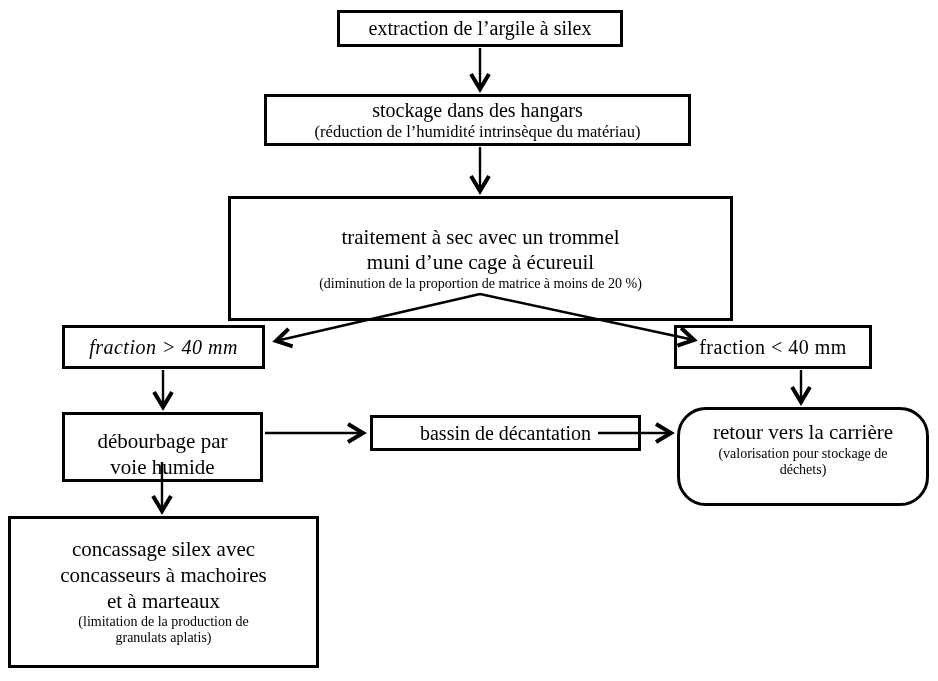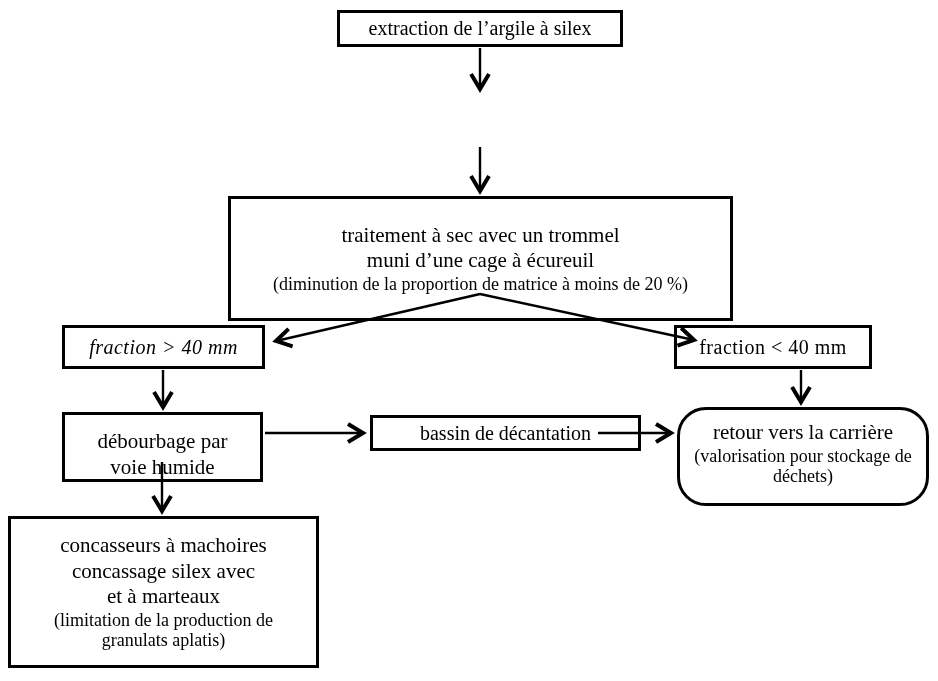--- a/index.html
+++ b/index.html
@@ -29,21 +29,21 @@
     background: #ffffff;
     display: flex;
     flex-direction: column;
     align-items: center;
     justify-content: center;
     text-align: center;
     z-index: 1;
     line-height: 1.22;
   }
   .title { font-size: 21px; }
-  .note  { font-size: 18px; line-height: 1.15; }
+  .note  { font-size: 14px; line-height: 1.15; }
 
   #n-extraction  { left: 337px; top: 10px;  width: 286px; height: 37px; }
   #n-extraction .title { font-size: 20px; }
 
   #n-stockage    { left: 264px; top: 94px;  width: 427px; height: 52px; }
   #n-stockage .title { font-size: 20px; }
   #n-stockage .note  { font-size: 16.5px; }
 
   #n-traitement  { left: 228px; top: 196px; width: 505px; height: 125px; }
 
@@ -81,20 +81,24 @@
     <line x1="801" y1="370" x2="801" y2="402" marker-end="url(#ah)"></line>
     <line x1="162" y1="462" x2="162" y2="511" marker-end="url(#ah)"></line>
     <line x1="265" y1="433" x2="363" y2="433" marker-end="url(#ah)"></line>
     <line x1="598" y1="433" x2="671" y2="433" marker-end="url(#ah)"></line>
   </svg>
 
   <div class="node" id="n-extraction">
     <div class="title">extraction de l’argile à silex</div>
   </div>
 
+  <div class="node" id="n-stockage">
+    <div class="title">stockage dans des hangars</div>
+    <div class="note">(réduction de l’humidité intrinsèque du matériau)</div>
+  </div>
 
   <div class="node" id="n-traitement">
     <div class="title">traitement à sec avec un trommel</div>
     <div class="title">muni d’une cage à écureuil</div>
     <div class="note">(diminution de la proportion de matrice à moins de 20 %)</div>
   </div>
 
   <div class="node" id="n-fraction-sup">
     <div class="title">fraction &gt; 40 mm</div>
   </div>
@@ -112,20 +116,20 @@
     <div class="title">bassin de décantation</div>
   </div>
 
   <div class="node" id="n-retour">
     <div class="title">retour vers la carrière</div>
     <div class="note">(valorisation pour stockage de</div>
     <div class="note">déchets)</div>
   </div>
 
   <div class="node" id="n-concassage">
+    <div class="title">concassage silex avec</div>
     <div class="title">concasseurs à machoires</div>
-    <div class="title">concassage silex avec</div>
     <div class="title">et à marteaux</div>
     <div class="note">(limitation de la production de</div>
     <div class="note">granulats aplatis)</div>
   </div>
 
 </div>
 
 </body></html>

